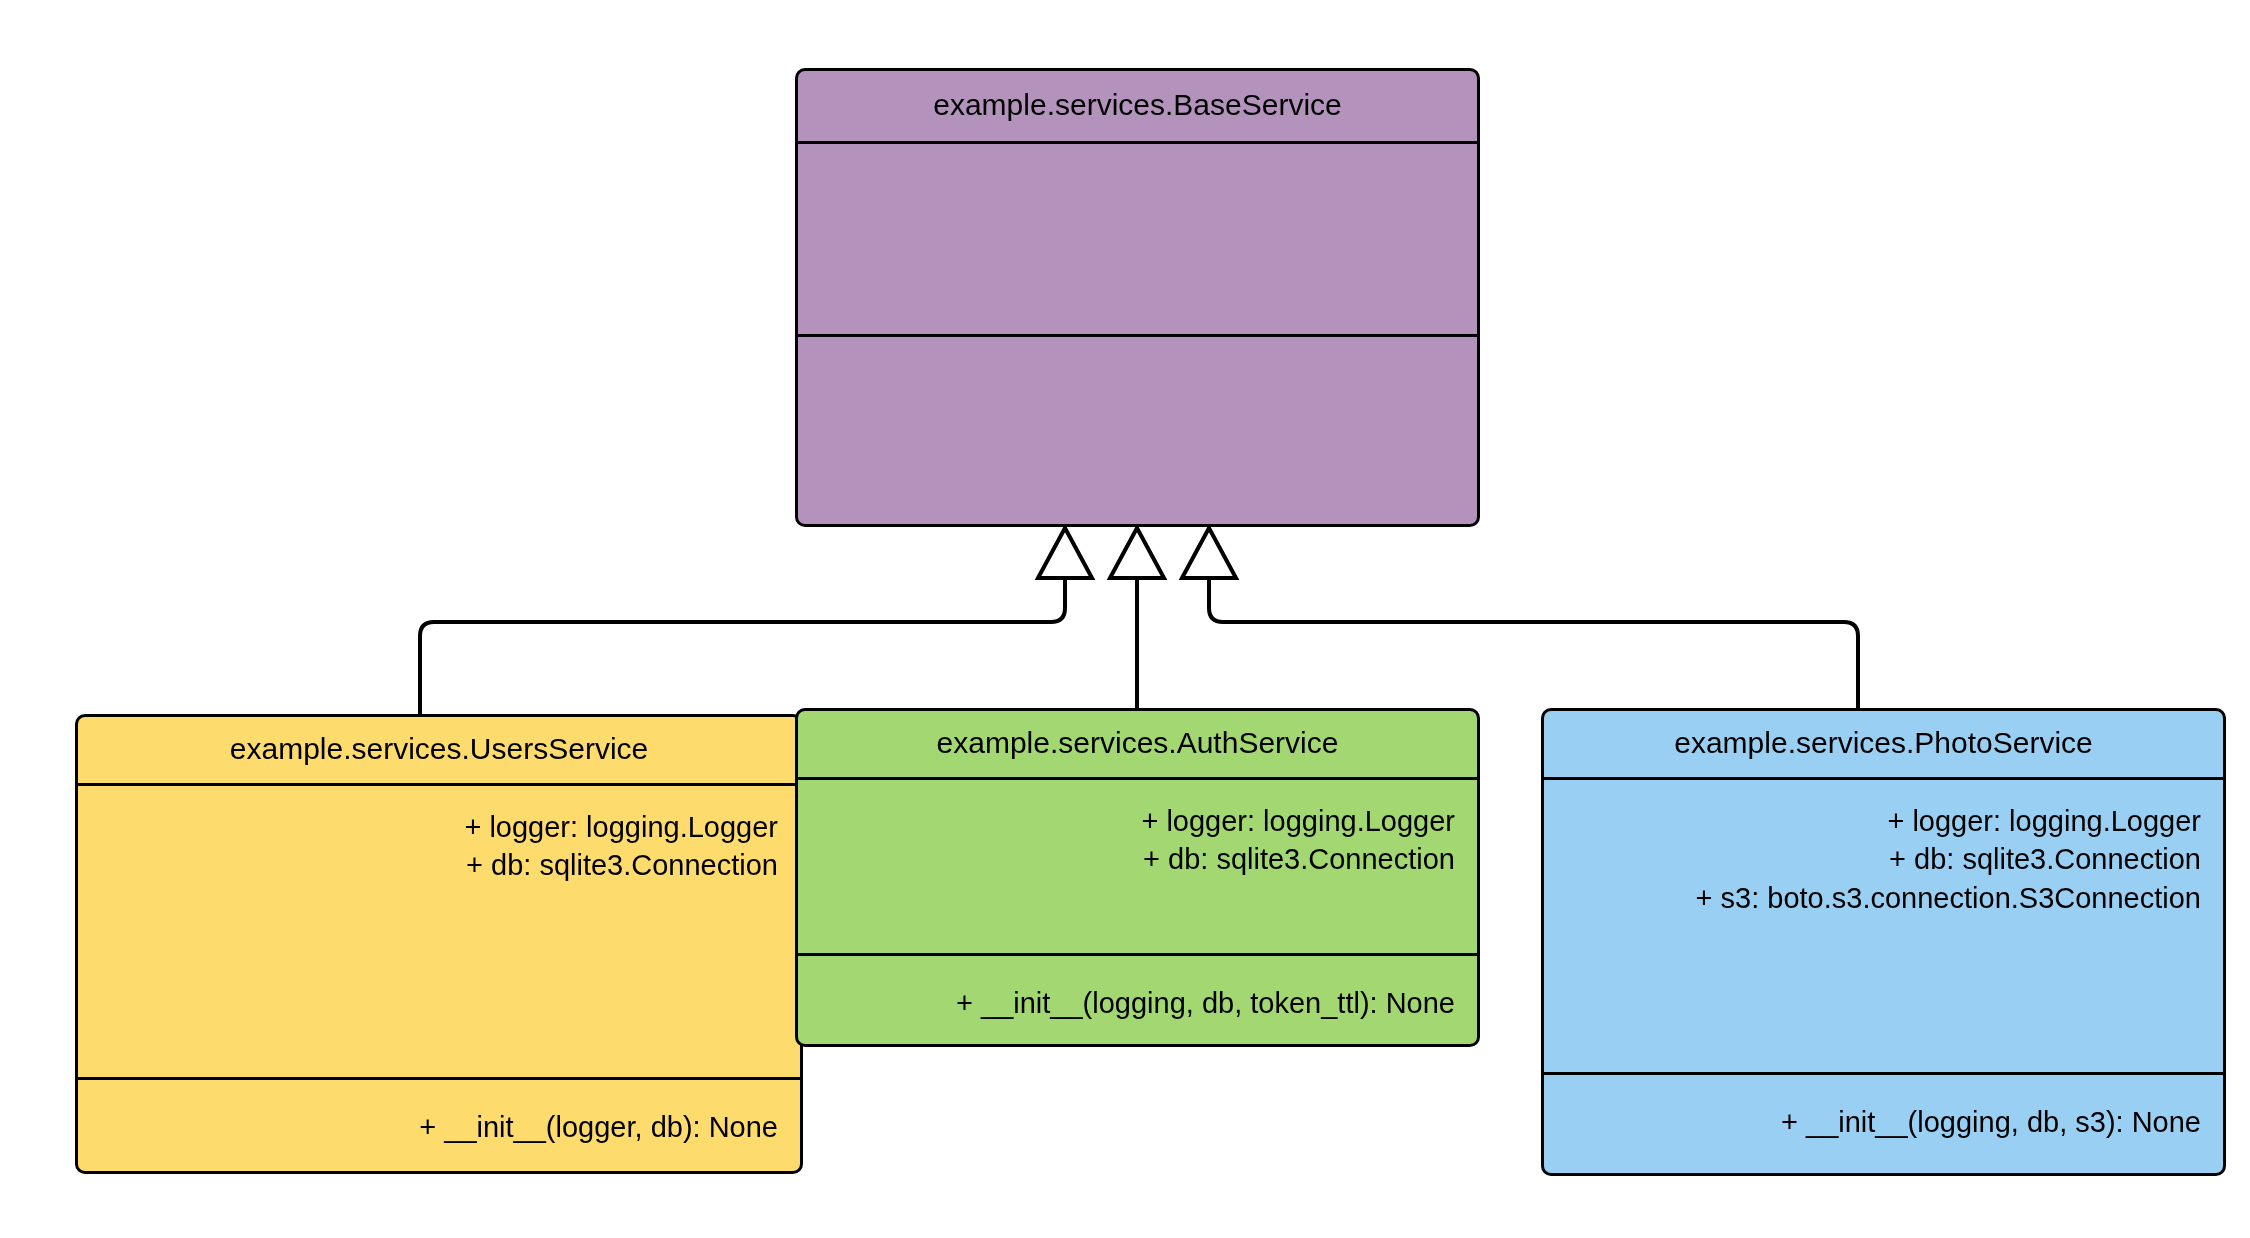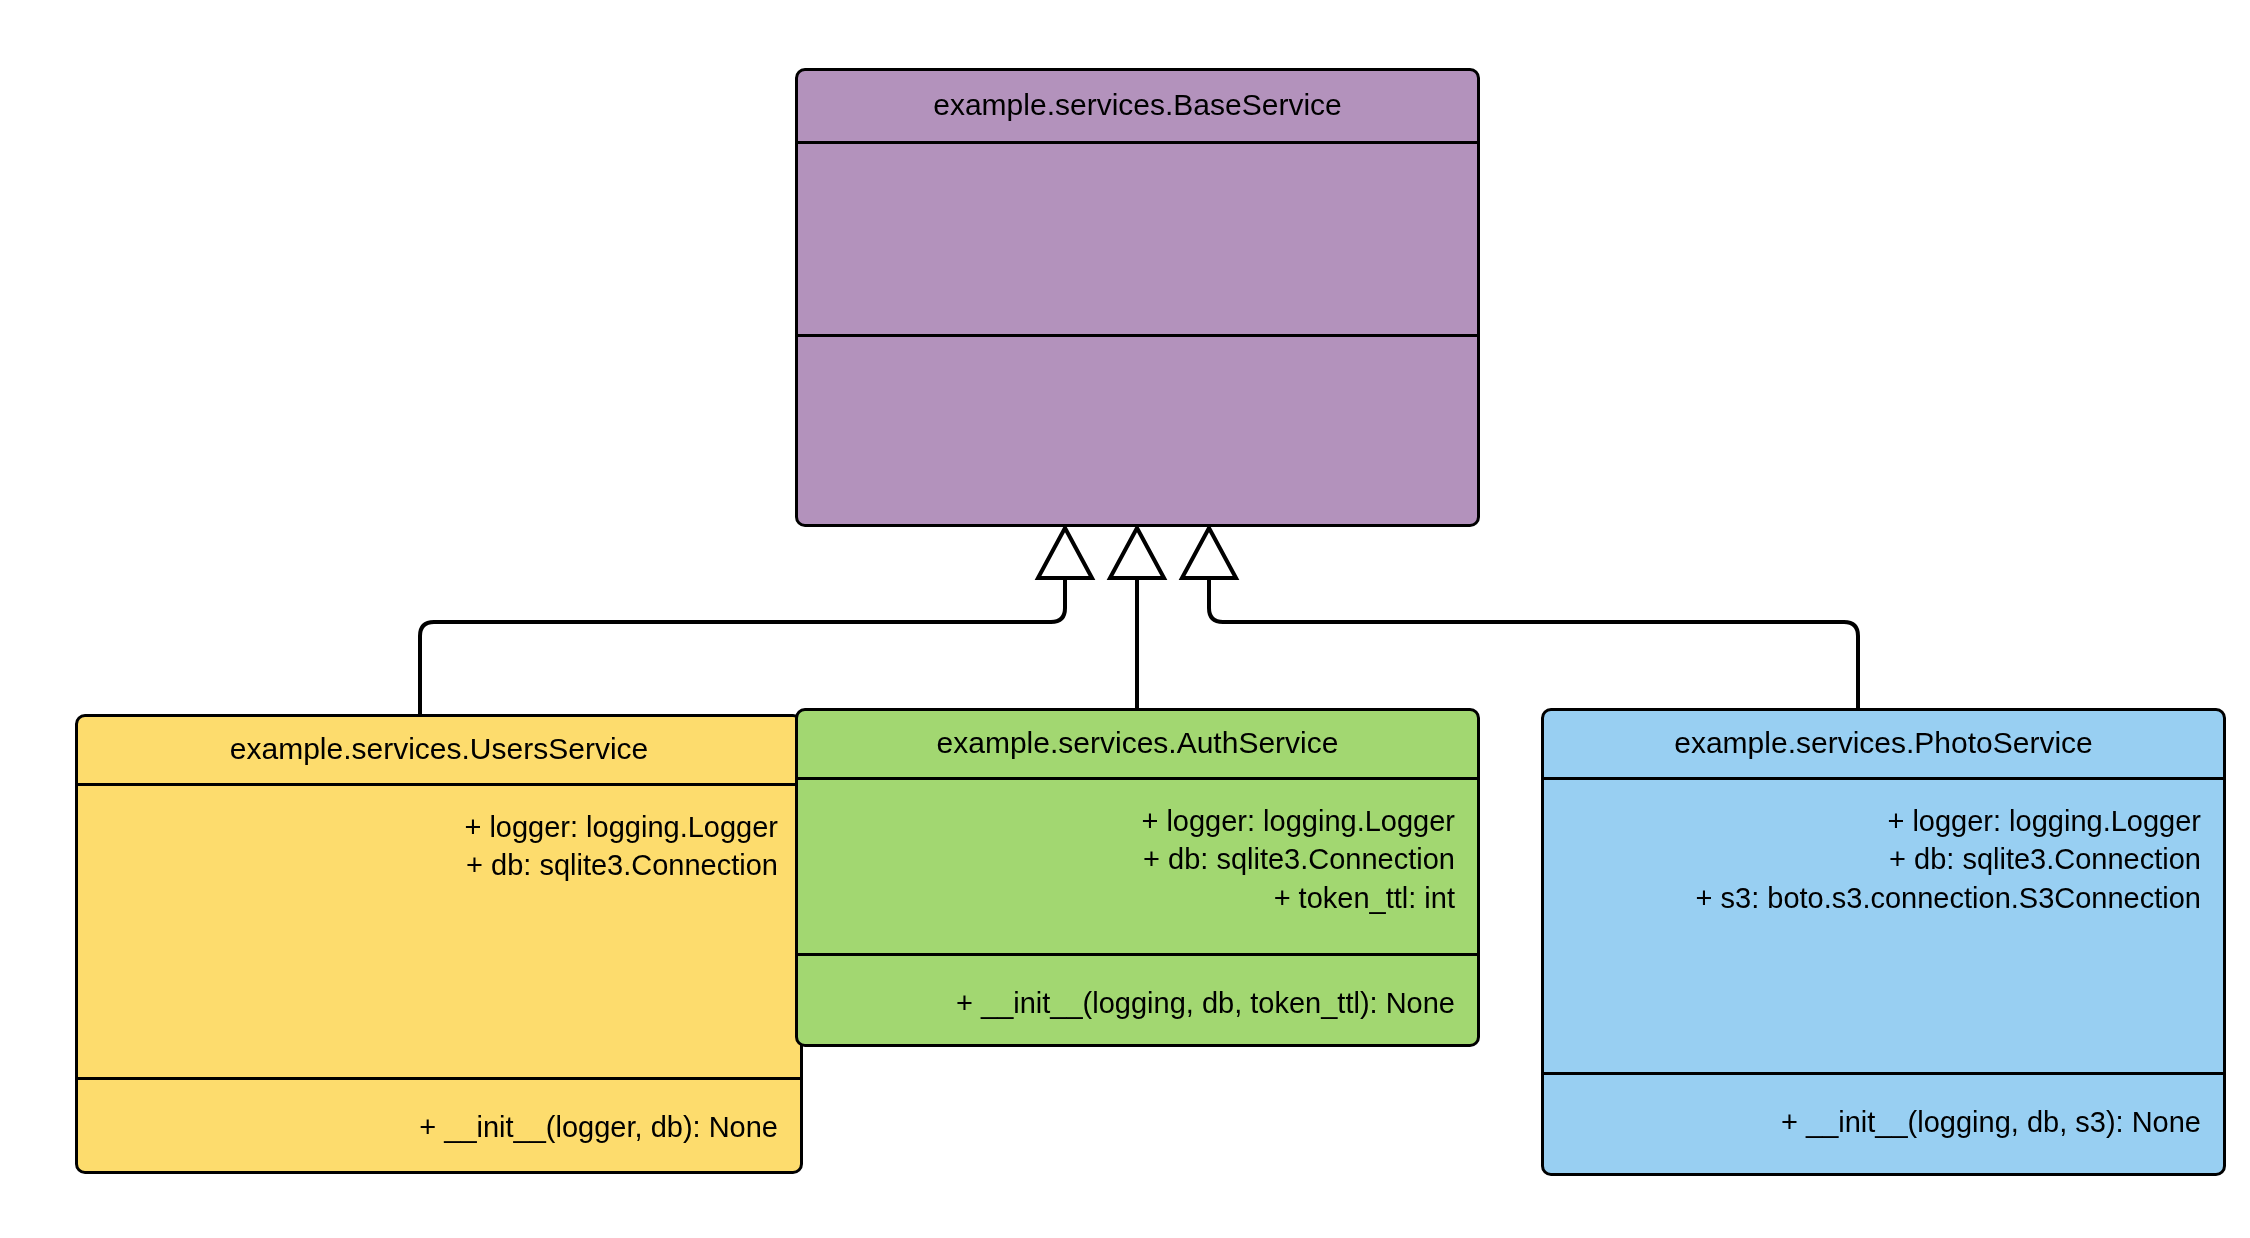--- a/index.html
+++ b/index.html
@@ -145,21 +145,20 @@
     <div class="uml-methods">
       <div class="row">+ __init__(logger, db): None</div>
     </div>
   </div>
 
   <div class="uml-class" id="class-auth" style="background-color: rgb(162, 215, 113);">
     <div class="uml-title">example.services.AuthService</div>
     <div class="uml-attrs">
       <div class="row">+ logger: logging.Logger</div>
       <div class="row">+ db: sqlite3.Connection</div>
-      <div class="row">+ token_ttl: int</div>
     </div>
     <div class="uml-methods">
       <div class="row">+ __init__(logging, db, token_ttl): None</div>
     </div>
   </div>
 
   <div class="uml-class" id="class-photo" style="background-color: rgb(152, 207, 242);">
     <div class="uml-title">example.services.PhotoService</div>
     <div class="uml-attrs">
       <div class="row">+ logger: logging.Logger</div>

